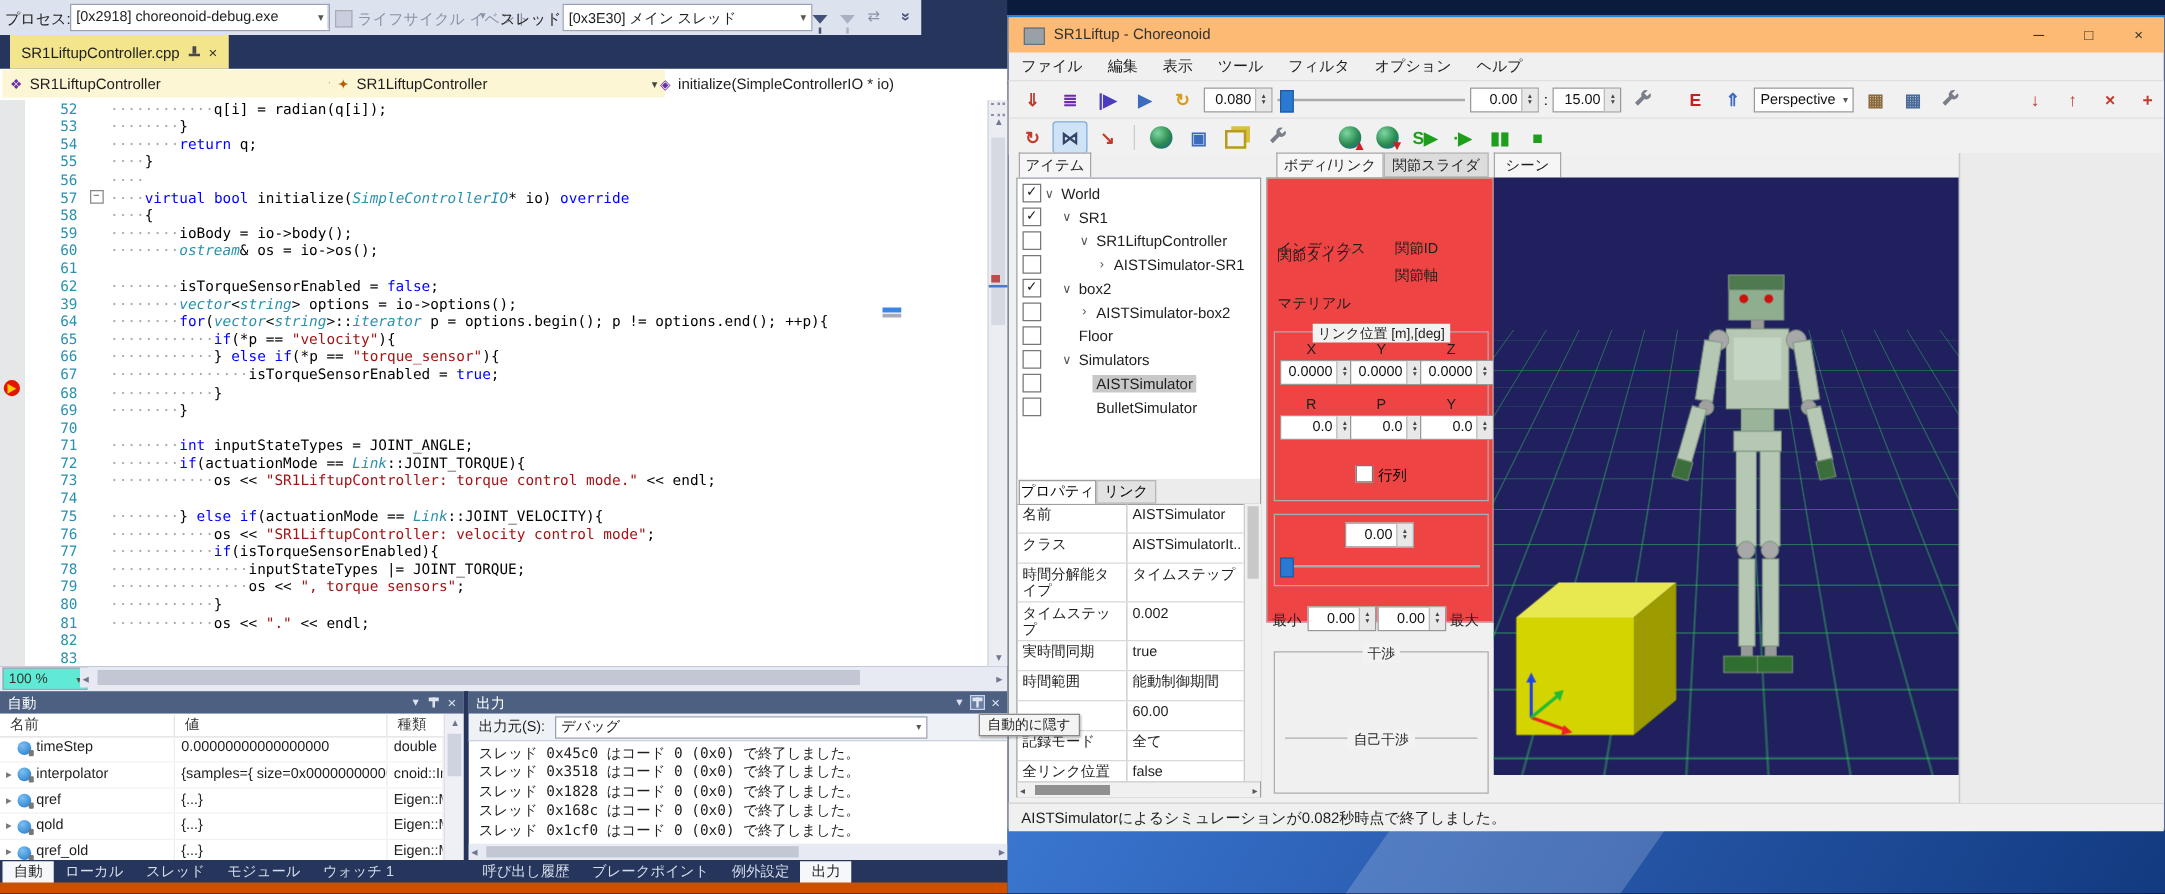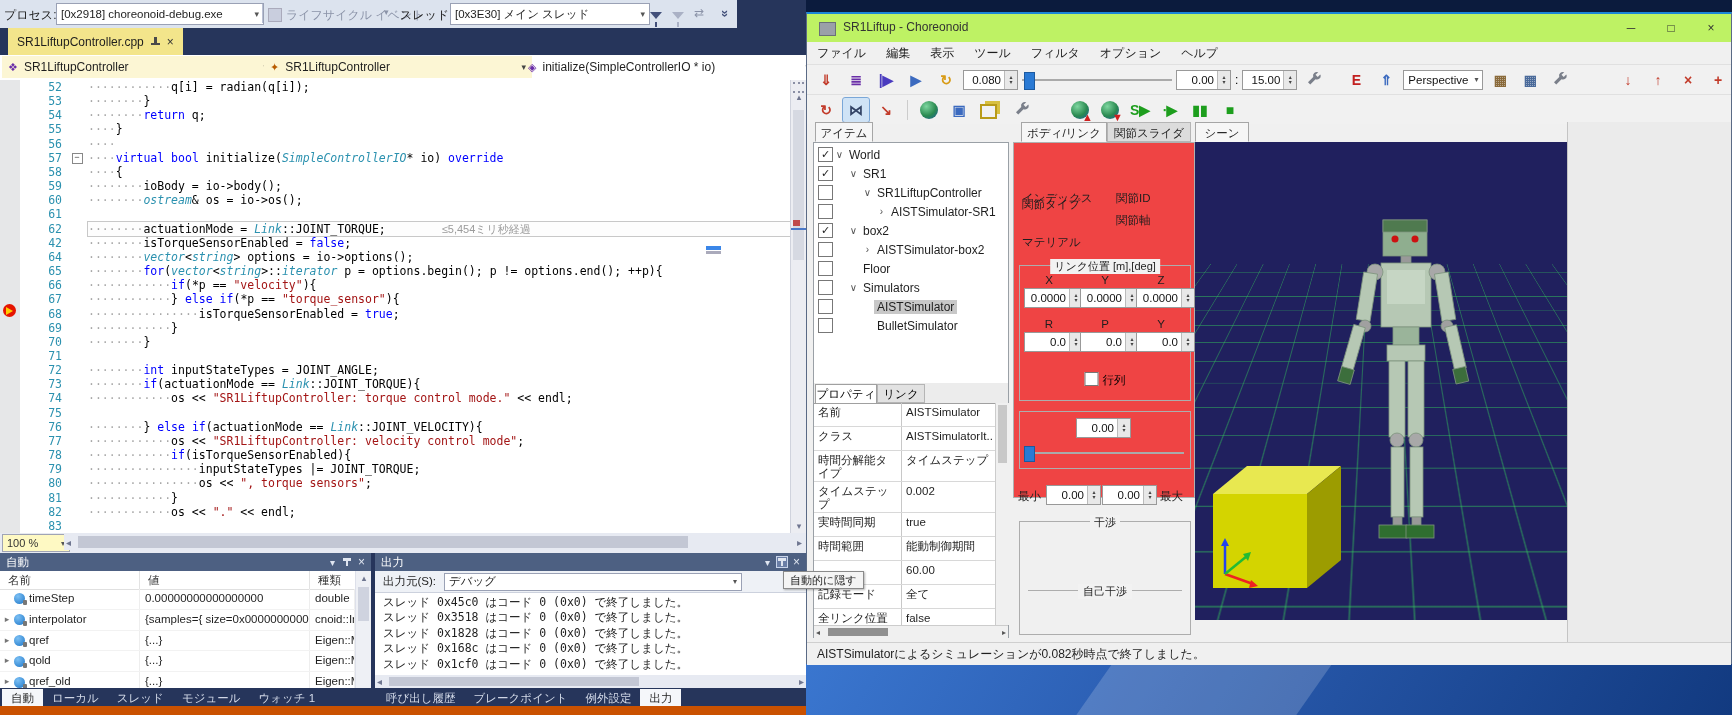--- a/index.html
+++ b/index.html
@@ -54,21 +54,21 @@
   .scgrip{left:2px;top:2px;width:11px;height:7px;border-top:2px dotted #8a8fa5;border-bottom:2px dotted #8a8fa5;}
   .scarr{width:16px;text-align:center;color:#6f7690;font-size:9px;position:absolute;}
   #ed-thumb{left:2px;top:30px;width:11px;height:150px;background:#d6d9e2;}
   #ed-bpmark{left:2px;top:140px;width:7px;height:6px;background:#c04a4a;}
   #ed-caretmark{left:0;top:148px;width:16px;height:2px;background:#4a78c8;}
   #ed-annot{left:706px;top:166px;width:15px;height:10px;}
   #ed-annot i{display:block;width:15px;height:4px;background:#3a86e8;}
   #ed-annot em{display:block;width:15px;height:3px;background:#aab;margin-top:1px;}
 
   #zoombar{left:0;top:533px;width:806px;height:20px;background:#e7eaf2;}
-  #zoomdd{left:2px;top:1px;width:58px;height:16px;background:#fef9c3;border:1px solid #a0a4b4;font-size:11px;color:#333;display:flex;align-items:center;padding:0 4px;}
+  #zoomdd{left:2px;top:1px;width:58px;height:16px;background:#5eead4;border:1px solid #a0a4b4;font-size:11px;color:#333;display:flex;align-items:center;padding:0 4px;}
   #zoomdd .caret{margin-left:auto;font-size:8px;color:#555;}
   #ed-hscroll{left:64px;top:1px;width:740px;height:16px;background:#e7eaf2;}
   #ed-hthumb{left:14px;top:2px;width:610px;height:12px;background:#c3c7d4;}
   .harr{position:absolute;top:3px;color:#6f7690;font-size:10px;}
 
   .ptitle{height:18px;background:#4d6082;color:#fff;font-size:11.5px;display:flex;align-items:center;padding:0 6px;}
   .ptitle .sp{flex:1;}
   .pticon{color:#dfe5f0;font-size:10px;margin-left:6px;}
   .pinw{width:10px;height:10px;position:relative;display:inline-block;margin-left:7px;}
   .pinw::before{content:"";position:absolute;left:4px;top:1px;width:2px;height:8px;background:#dfe5f0;}
@@ -108,21 +108,21 @@
   #tabs-right{position:absolute;left:377px;top:0;}
   #vs-statusbar{left:0;top:706px;width:806px;height:9px;background:#ca5100;}
 
   #autohide-tooltip{left:783px;top:571px;height:16px;background:#f4f4f4;border:1px solid #8a8a8a;font-size:11px;color:#222;line-height:16px;padding:0 6px;z-index:99;box-shadow:1px 1px 2px rgba(0,0,0,.3);}
 
   
   #desk-top{left:806px;top:0;width:926px;height:12px;background:#0b1b3d;}
   #desk-bottom{left:806px;top:664px;width:926px;height:51px;background:linear-gradient(120deg,#3a76cf 0%,#2a5cb0 40%,#123a80 100%);overflow:hidden;}
   #desk-bottom::after{content:"";position:absolute;left:30%;top:-20px;width:220px;height:120px;background:rgba(255,255,255,.18);transform:skewX(-35deg);}
   #cnoid-window{left:806px;top:12px;width:926px;height:652px;background:#f0f0f0;border:1px solid #5a6a85;box-sizing:border-box;border-top:2px solid #1a86d8;}
-  #cn-titlebar{left:0;top:0;width:924px;height:28px;background:#bef264;}
+  #cn-titlebar{left:0;top:0;width:924px;height:28px;background:#fdba74;}
   #cn-appicon{left:12px;top:8px;width:15px;height:12px;background:#9aa0a8;border:1px solid #6a7078;}
   #cn-title{left:36px;top:6px;font-size:12px;color:#333;}
   .winbtn{top:0;width:40px;height:28px;text-align:center;line-height:28px;font-size:12px;color:#333;}
   #cn-menubar{left:0;top:28px;width:924px;height:22px;}
   .menu-item{display:inline-block;padding:0 10px;font-size:12px;color:#1e1e1e;line-height:22px;}
   #cn-toolbar1,#cn-toolbar2{left:0;width:924px;height:30px;background:#f1f1f1;border-top:1px solid #e0e0e0;display:flex;align-items:center;padding-left:6px;box-sizing:border-box;gap:4px;}
   #cn-toolbar1{top:50px;}
   #cn-toolbar2{top:80px;}
   .ticon{width:26px;height:24px;display:flex;align-items:center;justify-content:center;font-size:14px;font-weight:bold;flex:none;border-radius:2px;}
   .ticon.act{background:#cfe3f6;outline:1px solid #7aa7d8;}
@@ -246,21 +246,21 @@
           <div class="ln">53</div>
           <div class="ln">54</div>
           <div class="ln">55</div>
           <div class="ln">56</div>
           <div class="ln">57</div>
           <div class="ln">58</div>
           <div class="ln">59</div>
           <div class="ln">60</div>
           <div class="ln">61</div>
           <div class="ln">62</div>
-          <div class="ln">42</div>
+          <div class="ln">39</div>
           <div class="ln">64</div>
           <div class="ln">65</div>
           <div class="ln">66</div>
           <div class="ln">67</div>
           <div class="ln">68</div>
           <div class="ln">69</div>
           <div class="ln">70</div>
           <div class="ln">71</div>
           <div class="ln">72</div>
           <div class="ln">73</div>
@@ -313,21 +313,20 @@
           <div class="cl"><span class="tk-w">············</span><span class="tk-p">q[i] = radian(q[i]);</span></div>
           <div class="cl"><span class="tk-w">········</span><span class="tk-p">}</span></div>
           <div class="cl"><span class="tk-w">········</span><span class="tk-k">return</span><span class="tk-p"> q;</span></div>
           <div class="cl"><span class="tk-w">····</span><span class="tk-p">}</span></div>
           <div class="cl"><span class="tk-w">····</span></div>
           <div class="cl"><span class="tk-w">····</span><span class="tk-k">virtual</span><span class="tk-p"> </span><span class="tk-k">bool</span><span class="tk-p"> initialize(</span><span class="tk-t">SimpleControllerIO</span><span class="tk-p">* io) </span><span class="tk-k">override</span></div>
           <div class="cl"><span class="tk-w">····</span><span class="tk-p">{</span></div>
           <div class="cl"><span class="tk-w">········</span><span class="tk-p">ioBody = io-&gt;body();</span></div>
           <div class="cl"><span class="tk-w">········</span><span class="tk-t">ostream</span><span class="tk-p">&amp; os = io-&gt;os();</span></div>
           <div class="cl"></div>
-          <div class="cl cur"><span class="tk-w">········</span><span class="tk-p">actuationMode = </span><span class="tk-t">Link</span><span class="tk-p">::JOINT_TORQUE;</span><span class="perftip">≤5,454ミリ秒経過</span></div>
           <div class="cl"><span class="tk-w">········</span><span class="tk-p">isTorqueSensorEnabled = </span><span class="tk-k">false</span><span class="tk-p">;</span></div>
           <div class="cl"><span class="tk-w">········</span><span class="tk-t">vector</span><span class="tk-p">&lt;</span><span class="tk-t">string</span><span class="tk-p">&gt; options = io-&gt;options();</span></div>
           <div class="cl"><span class="tk-w">········</span><span class="tk-k">for</span><span class="tk-p">(</span><span class="tk-t">vector</span><span class="tk-p">&lt;</span><span class="tk-t">string</span><span class="tk-p">&gt;::</span><span class="tk-t">iterator</span><span class="tk-p"> p = options.begin(); p != options.end(); ++p){</span></div>
           <div class="cl"><span class="tk-w">············</span><span class="tk-k">if</span><span class="tk-p">(*p == </span><span class="tk-s">"velocity"</span><span class="tk-p">){</span></div>
           <div class="cl"><span class="tk-w">············</span><span class="tk-p">} </span><span class="tk-k">else</span><span class="tk-p"> </span><span class="tk-k">if</span><span class="tk-p">(*p == </span><span class="tk-s">"torque_sensor"</span><span class="tk-p">){</span></div>
           <div class="cl"><span class="tk-w">················</span><span class="tk-p">isTorqueSensorEnabled = </span><span class="tk-k">true</span><span class="tk-p">;</span></div>
           <div class="cl"><span class="tk-w">············</span><span class="tk-p">}</span></div>
           <div class="cl"><span class="tk-w">········</span><span class="tk-p">}</span></div>
           <div class="cl"></div>
           <div class="cl"><span class="tk-w">········</span><span class="tk-k">int</span><span class="tk-p"> inputStateTypes = JOINT_ANGLE;</span></div>

